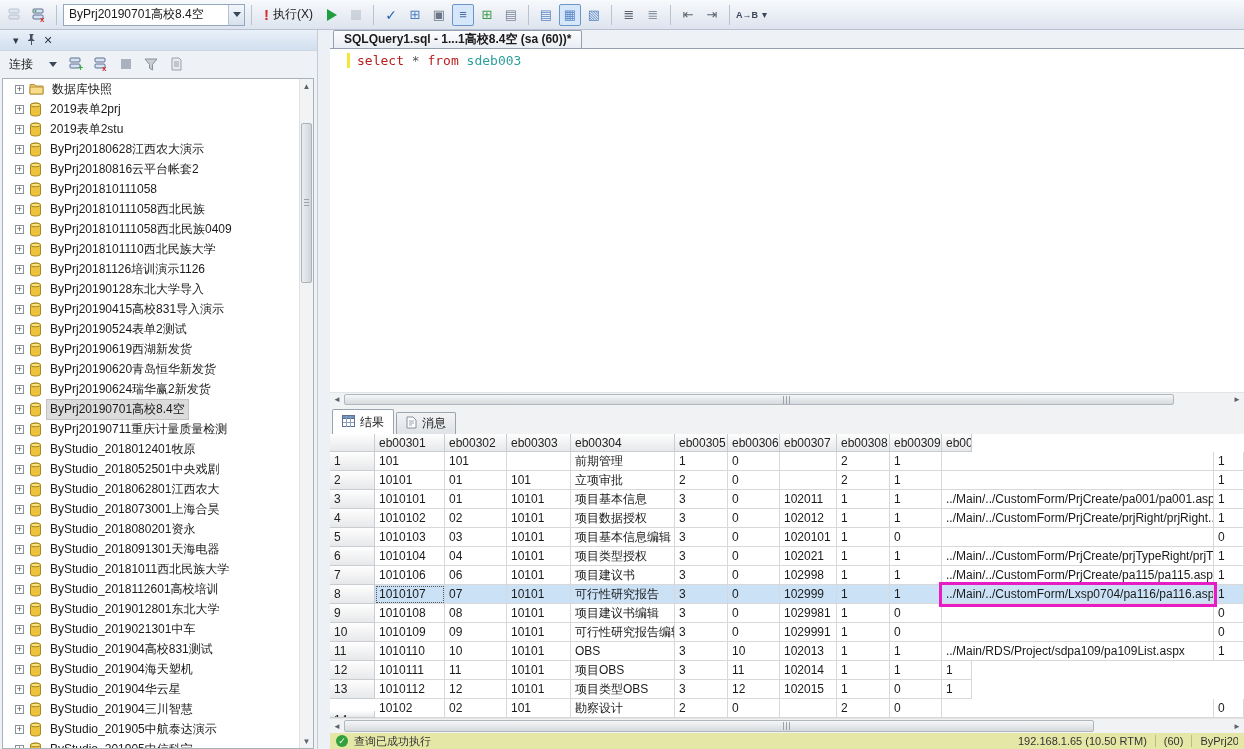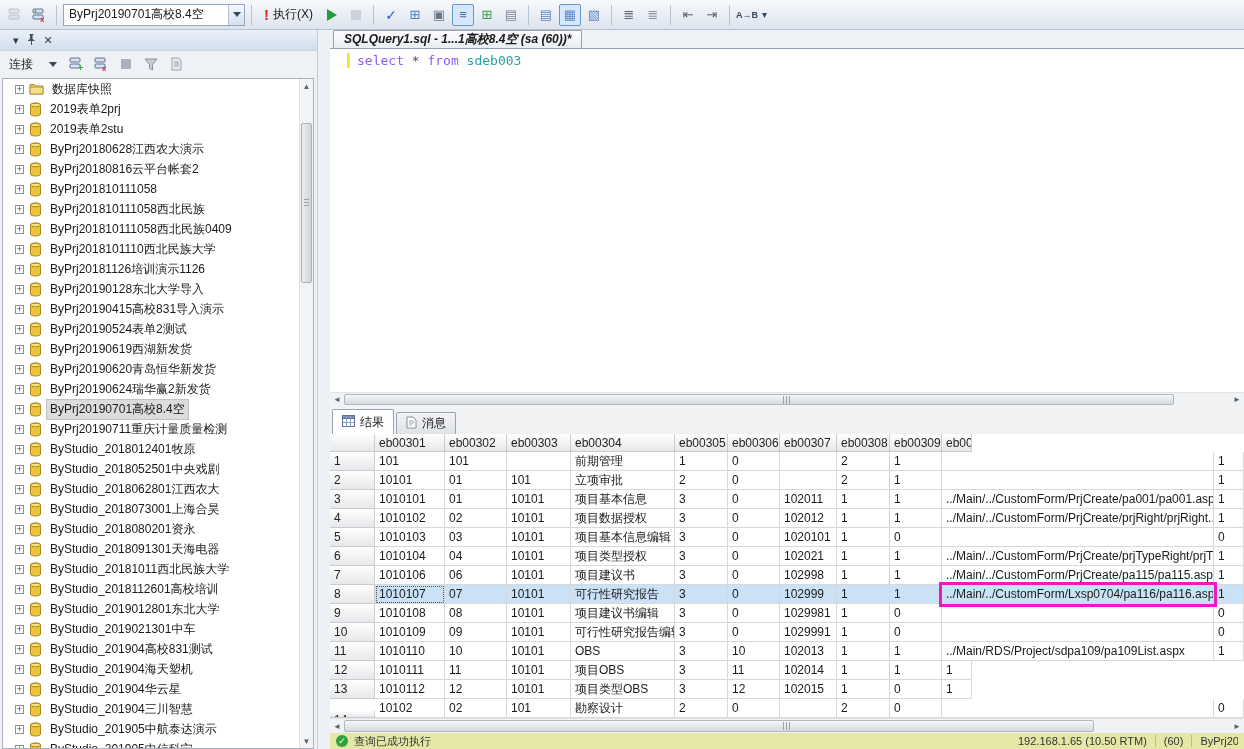--- a/index.html
+++ b/index.html
@@ -55,25 +55,25 @@
   .vs-thumb{position:absolute;left:1px;right:1px;top:44px;height:160px;
     background:linear-gradient(90deg,#eceef0,#cfd4d9);border:1px solid #aab2ba;border-radius:2px;}
   .vs-thumb::after{content:"";position:absolute;left:2px;right:2px;top:50%;height:7px;margin-top:-4px;
     background:repeating-linear-gradient(#9aa2aa,#9aa2aa 1px,transparent 1px,transparent 3px);}
 
   
   .right-panel{position:absolute;left:330px;top:30px;width:914px;height:719px;background:#fff;}
   .doc-tabbar{position:absolute;top:0;left:0;right:0;height:19px;background:#eef1f5;border-bottom:1px solid #94a0b0;}
   .doc-tab{position:absolute;left:3px;bottom:0;height:18px;padding:0 10px;
     background:linear-gradient(#fdfdfe,#e8edf4);border:1px solid #94a0b0;border-bottom:none;
-    border-radius:2px 2px 0 0;font-weight:bold;display:flex;align-items:center;white-space:nowrap;font-style:italic;}
+    border-radius:2px 2px 0 0;font-weight:bold;display:flex;align-items:center;white-space:nowrap;}
   .editor{position:absolute;top:19px;left:0;right:0;height:343px;background:#fff;}
   .changebar{position:absolute;left:17px;top:4px;width:3px;height:15px;background:#f5e736;}
   .codeline{position:absolute;left:27px;top:4px;font-family:"DejaVu Sans Mono","Liberation Mono",monospace;font-size:13px;white-space:pre;}
-  .kw{color:#8b5cf6;} .op{color:#555555;} .tbl{color:#2e9e9e;}
+  .kw{color:#b91c1c;} .op{color:#555555;} .tbl{color:#2e9e9e;}
 
   .hscroll{position:absolute;left:0;right:0;background:#f1f2f4;border-top:1px solid #e3e4e6;}
   .hscroll.ed{top:362px;height:14px;}
   .hscroll.gr{top:688px;height:15px;}
   .hs-btn{position:absolute;top:0;bottom:0;width:14px;display:flex;align-items:center;justify-content:center;
     font-size:8px;color:#5a646e;}
   .hs-btn.left{left:0;} .hs-btn.right{right:0;}
   .hs-thumb{position:absolute;top:1px;bottom:1px;left:14px;
     background:linear-gradient(#f5f6f7,#d6dade);border:1px solid #b0b7bd;border-radius:2px;}
   .ed .hs-thumb{width:830px;} .gr .hs-thumb{width:750px;}

